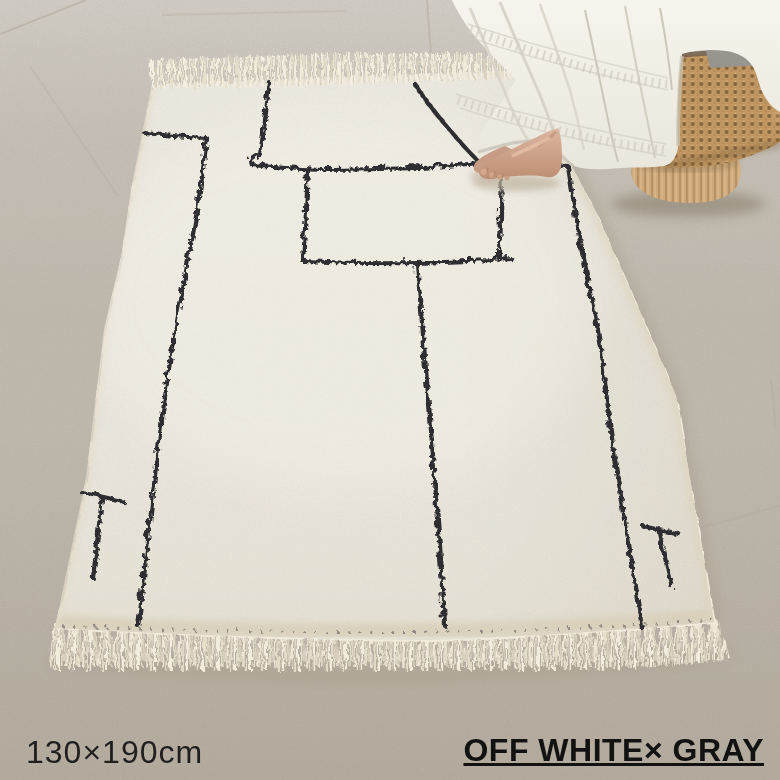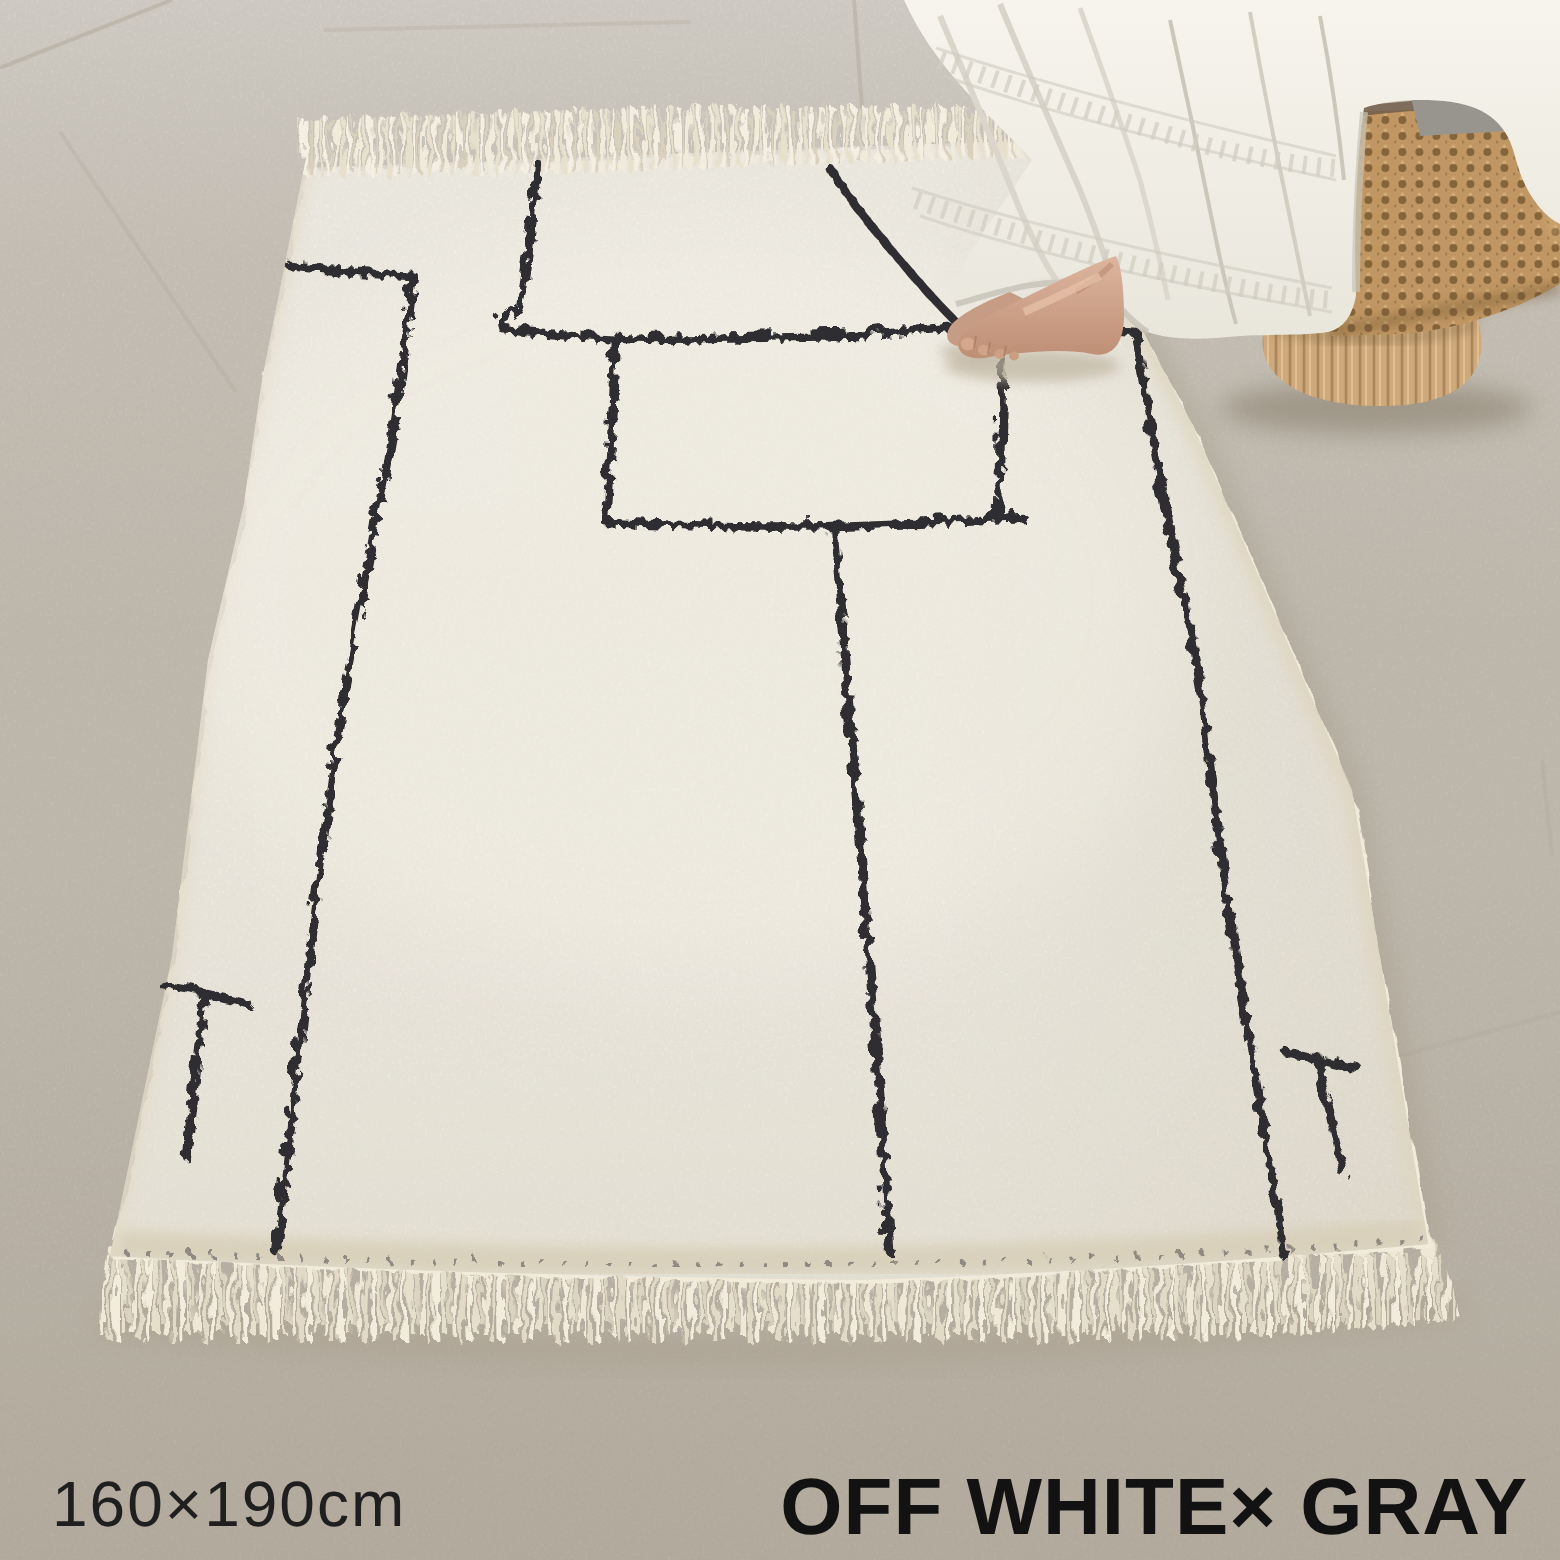--- a/index.html
+++ b/index.html
@@ -8,22 +8,22 @@
     font-family:"Liberation Sans","DejaVu Sans",sans-serif;
     background:#ccc5b9;
   }
   #stage svg{position:absolute;left:0;top:0;display:block;}
   .caption{position:absolute;white-space:nowrap;}
   .caption-left{
     left:26px;top:734px;font-size:32px;font-weight:400;
     color:#1f1f1f;letter-spacing:1px;
   }
   .caption-right{
-    right:16px;top:732px;font-size:40px;font-weight:700;
-    color:#121212;letter-spacing:0.5px;
+    right:16px;top:732px;font-size:32px;font-weight:700;
+    color:#121212;letter-spacing:0.5px;text-decoration:underline;
   }
 </style>
 </head>
 <body>
 
 <div id="stage">
 <svg width="780" height="780" viewBox="0 0 780 780">
   <defs>
 
     <path id="rugShape" d="M152,84 L520,70 L596,212 L676,395 L714,622
@@ -234,15 +234,15 @@
       <ellipse cx="492" cy="175" rx="3.1" ry="2.8" fill="#d0a488"></ellipse>
       <ellipse cx="500" cy="177" rx="2.8" ry="2.5" fill="#cda184"></ellipse>
       <ellipse cx="507" cy="178" rx="2.5" ry="2.2" fill="#ca9e81"></ellipse>
       <path d="M488,168 L487,174 M495,171 L494,177 M503,173 L502,178" stroke="#a87a63" stroke-width="1" fill="none" opacity="0.7"></path>
     </g>
     <path d="M556,132 Q548,140 538,146" stroke="#b98c72" stroke-width="3" fill="none" opacity="0.6"></path>
     <path d="M550,138 Q530,148 512,156" stroke="#e8c3ab" stroke-width="4" fill="none" opacity="0.7"></path>
   </g>
 </svg>
 
-<div class="caption caption-left">160×190cm</div>
+<div class="caption caption-left">130×190cm</div>
 <div class="caption caption-right">OFF WHITE× GRAY</div>
 </div>
 
 </body></html>

